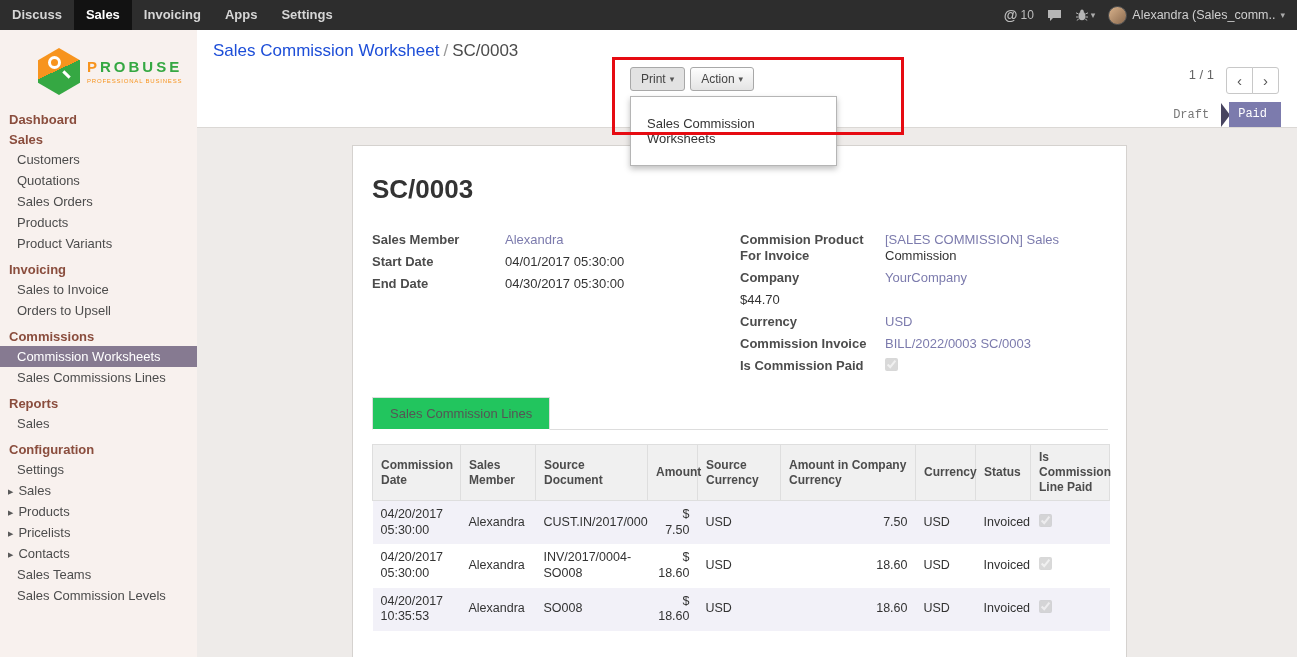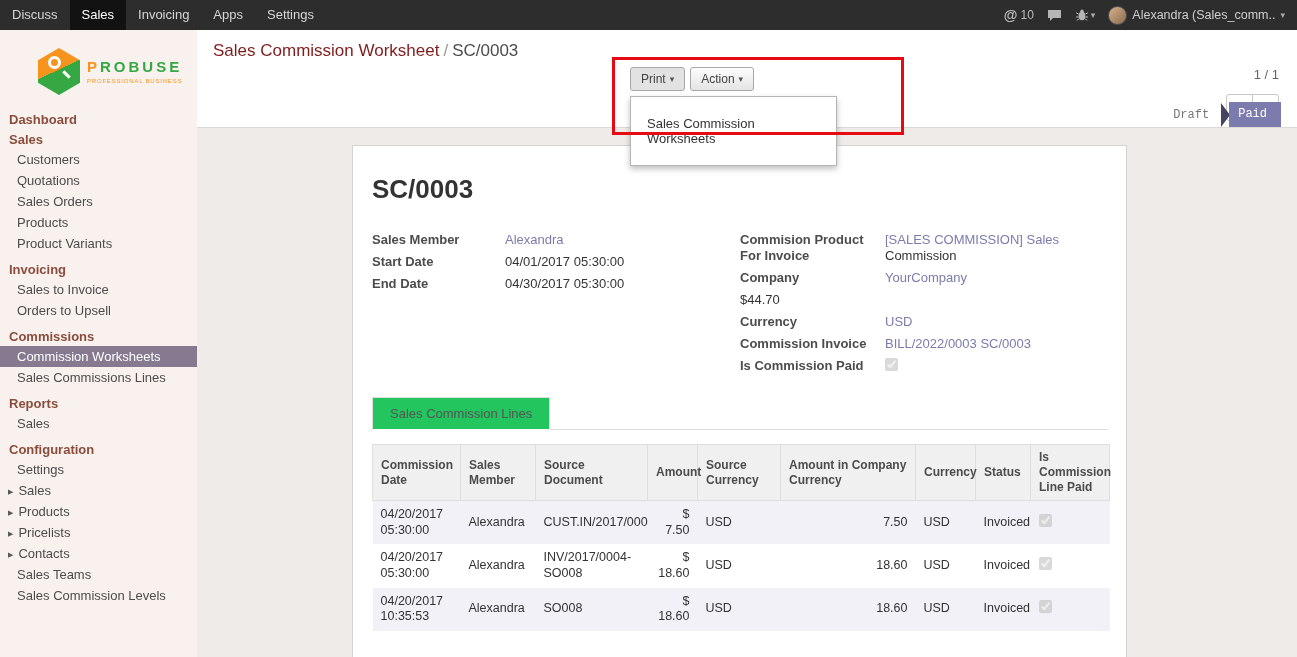--- a/index.html
+++ b/index.html
@@ -9,21 +9,21 @@
     background:#eeebe9;
     position:relative;
     overflow:hidden;
     cursor:default;
     font-size:13px;
     color:#333;
   }
   
   .topbar { position:absolute; top:0; left:0; right:0; height:30px; background:#2d2d2d; display:flex; align-items:stretch; z-index:40; }
   .topbar-menu { display:flex; }
-  .topbar-item { padding:0 12px; line-height:30px; color:#d6d6d6; font-size:13px; cursor:pointer; }
+  .topbar-item { padding:0 12px; line-height:30px; color:#d6d6d6; font-size:13px; cursor:pointer;font-weight:bold; }
   .topbar-item.active { background:#121212; color:#fff; }
   .topbar-right { margin-left:auto; display:flex; align-items:center; gap:13px; padding-right:12px; color:#bdbdbd; }
   .mention { display:flex; align-items:center; gap:3px; font-size:12px; cursor:pointer; }
   .at-glyph { font-size:14px; font-weight:bold; }
   .icon-btn { display:flex; align-items:center; cursor:pointer; gap:2px; }
   .avatar { width:19px; height:19px; border-radius:50%; background:linear-gradient(135deg,#d8b18a,#8a6a4f); border:1px solid #555; }
   .user-menu { display:flex; align-items:center; gap:5px; font-size:12.5px; color:#cfcfcf; cursor:pointer; }
   .caret { font-size:9px; color:#aaa; }
   
   .sidebar { position:absolute; top:30px; left:0; width:197px; bottom:0; background:#f8f1ee; overflow:hidden; z-index:10; }
@@ -38,28 +38,28 @@
   .side-header { color:#8a4d3d; font-weight:bold; font-size:13px; padding:3px 8px 2px 9px; margin-top:5px; cursor:pointer; }
   .side-header:first-child { margin-top:0; }
   .side-header + .side-header { margin-top:0; }
   .side-item { color:#4c4c4c; font-size:13px; padding:3px 8px 3px 17px; cursor:pointer; white-space:nowrap; }
   .side-item.selected { background:#867a91; color:#fff; }
   .side-item .arrow { display:inline-block; font-size:7px; color:#5a5a5a; margin-right:5px; margin-left:-9px; vertical-align:1px; }
   
   .main { position:absolute; top:30px; left:197px; right:0; bottom:0; background:#eeebe9; }
   .control-panel { position:relative; height:98px; background:#fff; border-bottom:1px solid #dbd8d5; }
   .breadcrumb { position:absolute; left:16px; top:11px; font-size:17px; }
-  .breadcrumb .bc-link { color:#7f1d1d; cursor:pointer; }
+  .breadcrumb .bc-link { color:#1d4ed8; cursor:pointer; }
   .breadcrumb .bc-sep { color:#999; padding:0 4px; }
   .breadcrumb .bc-current { color:#4c4c4c; }
   .cp-buttons { position:absolute; left:433px; top:37px; display:flex; gap:5px; }
   .btn { font-size:12px; padding:4px 10px; border:1px solid #a8a8a8; border-radius:3px; background:linear-gradient(#fdfdfd,#e4e4e4); color:#444; cursor:pointer; display:flex; align-items:center; gap:4px; white-space:nowrap; }
   .btn.open { background:#e2e2e2; }
   .btn .caret { color:#555; }
-  .pager { position:absolute; right:18px; top:37px; display:flex; align-items:flex-end; gap:12px; color:#666; font-size:13px;flex-direction:column; }
+  .pager { position:absolute; right:18px; top:37px; display:flex; align-items:flex-start; gap:12px; color:#666; font-size:13px; }
   .pager-btns { display:flex; }
   .pager-btn { width:27px; height:27px; border:1px solid #c8c8c8; background:#fff; display:flex; align-items:center; justify-content:center; font-size:15px; color:#555; cursor:pointer; }
   .pager-btn.prev { border-radius:3px 0 0 3px; }
   .pager-btn.next { border-radius:0 3px 3px 0; margin-left:-1px; }
   .statusbar { position:absolute; right:16px; top:72px; height:25px; display:flex; align-items:center;font-family:Liberation Mono, monospace; }
   .status-draft { color:#777; font-size:12px; margin-right:12px; cursor:pointer; }
   .status-chevron { width:0; height:0; border-top:12px solid transparent; border-bottom:12px solid transparent; border-left:9px solid #474460; margin-right:-1px; }
   .status-paid { background:#7c7bad; color:#fff; font-size:12px; height:25px; line-height:25px; padding:0 14px 0 9px; cursor:pointer; }
   
   .dropdown { position:absolute; left:433px; top:66px; width:207px; background:#fff; border:1px solid #b5b5b5; box-shadow:0 3px 6px rgba(0,0,0,.25); padding:13px 0; z-index:25; }

